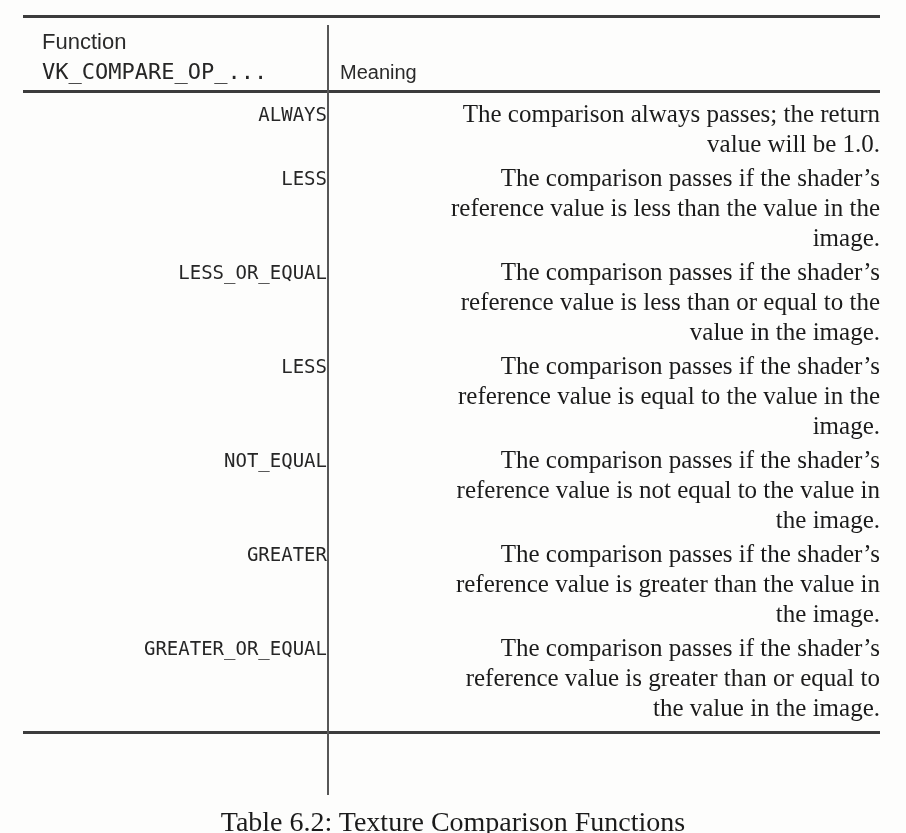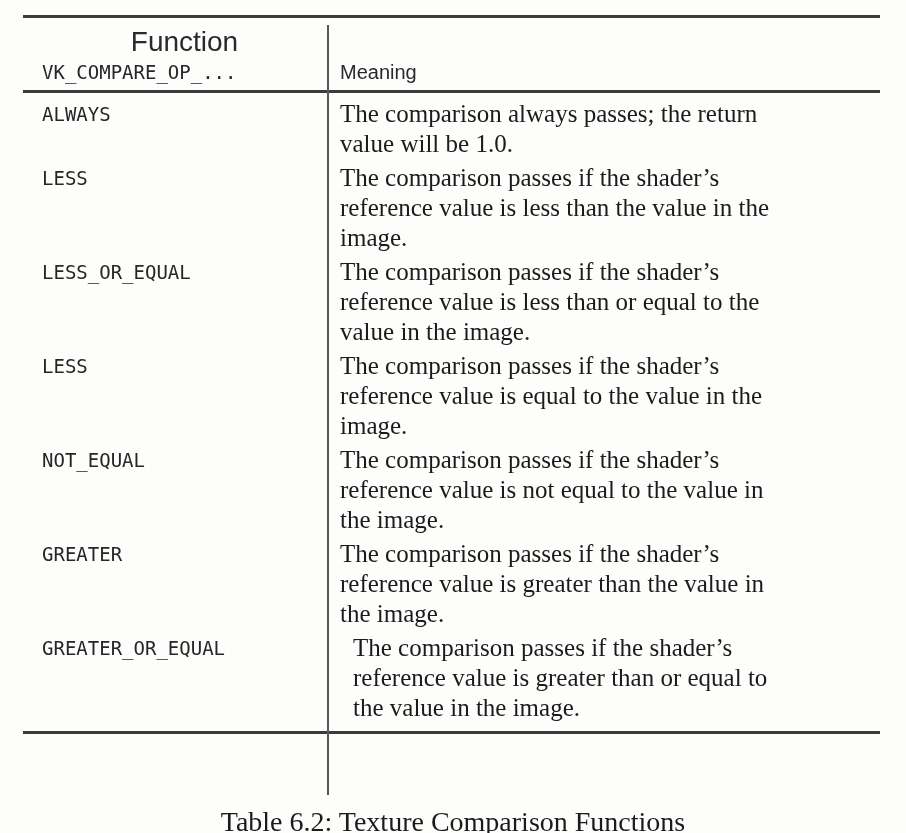--- a/index.html
+++ b/index.html
@@ -40,46 +40,46 @@
     grid-template-columns: 304px 1fr;
     padding-top: 9px;
     padding-bottom: 3px;
   }
   .cell-fn { padding-left: 19px; }
   .sans {
     font-family: "Liberation Sans", sans-serif;
     color: #2a2a2a;
   }
   .fn-line1 {
-    font-size: 28px;
+    font-size: 22px;
     line-height: 30px;
-    text-align: center;
   }
   .mono {
     font-family: "DejaVu Sans Mono", monospace;
     color: #262626;
   }
   .fn-line2 {
-    font-size: 19px;
+    font-size: 22px;
     line-height: 30px;
   }
   .cell-meaning {
     align-self: end;
     padding-left: 13px;
     font-size: 20px;
     line-height: 30px;
   }
   .tbody {
     padding-top: 6px;
     padding-bottom: 8px;
   }
   .row {
     display: grid;
     grid-template-columns: 304px 1fr;
     margin-bottom: 4px;
+    text-align: right;
   }
   .row:last-child { margin-bottom: 0; gap: 13px; }
   .fn {
     font-size: 19px;
     line-height: 30px;
     padding-left: 19px;
   }
   .meaning {
     font-family: "Liberation Serif", serif;
     font-size: 25px;

